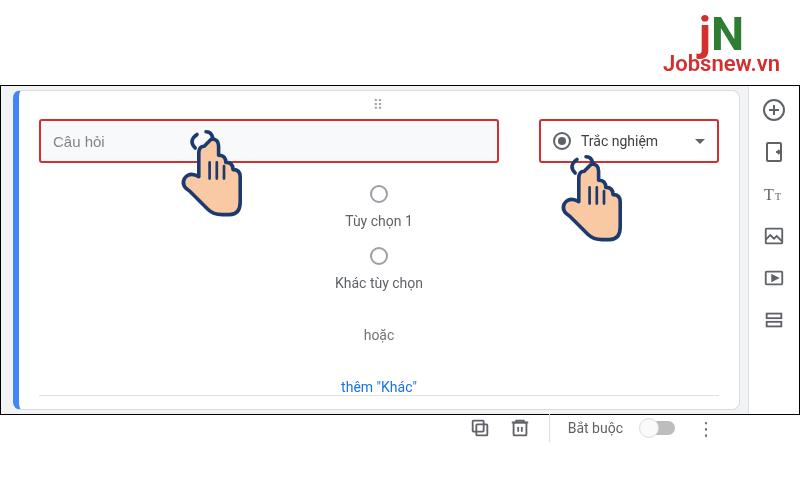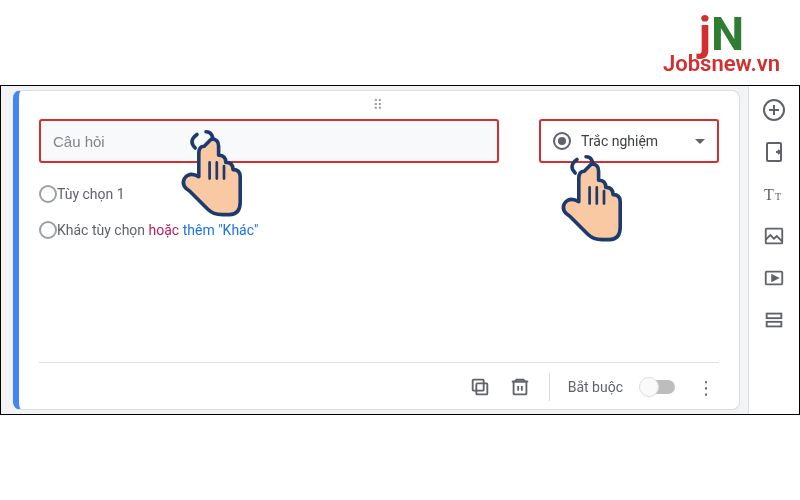--- a/index.html
+++ b/index.html
@@ -129,36 +129,38 @@
     margin-top: 22px;
     display: flex;
     flex-direction: column;
     gap: 18px;
     font-size: 14px;
     color: #5f6368;
   }
   .opt-row {
     display: flex;
     align-items: center;
+    gap: 10px;
+    flex-direction: column;
   }
   .opt-radio {
     width: 18px; height: 18px;
     border: 2px solid #9aa0a6;
     border-radius: 50%;
     flex-shrink: 0;
   }
-  .opt-add .or { color: #be185d; }
+  .opt-add .or { color: #737373; }
   .opt-add .other-link { color: #1a73e8; cursor: pointer; }
   .card-footer {
     margin-top: auto;
     display: flex;
     align-items: center;
     justify-content: flex-end;
     gap: 18px;
-    padding-top: 10px;
+    padding-top: 18px;
     border-top: 1px solid #e0e0e0;
     color: #5f6368;
     font-size: 14px;
   }
   .ic-btn {
     width: 22px; height: 22px;
     color: #5f6368;
     cursor: pointer;
     display: flex;
     align-items: center;

